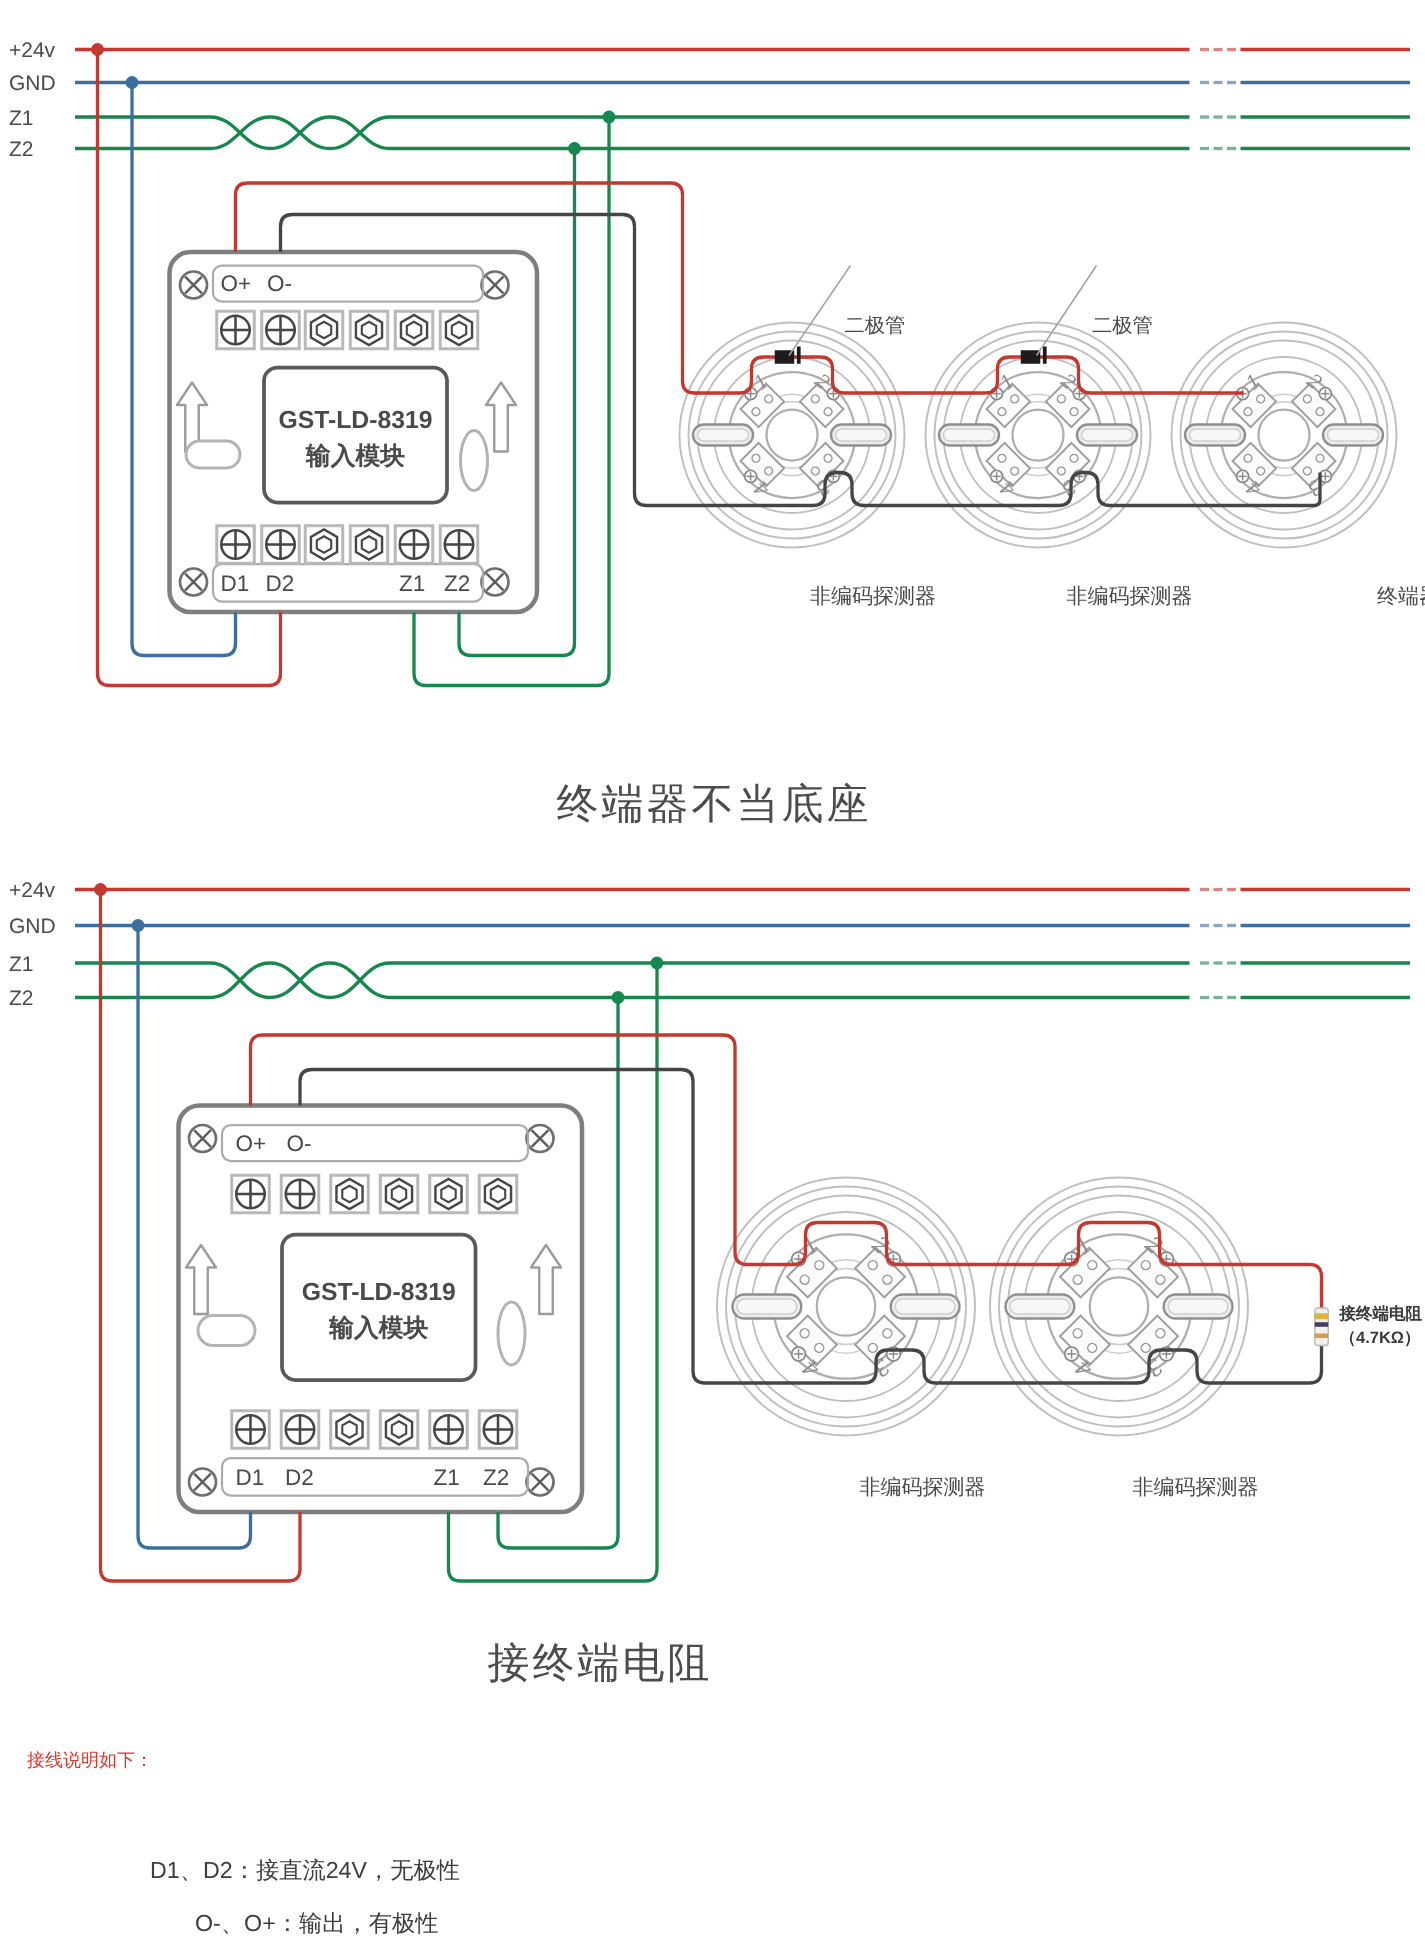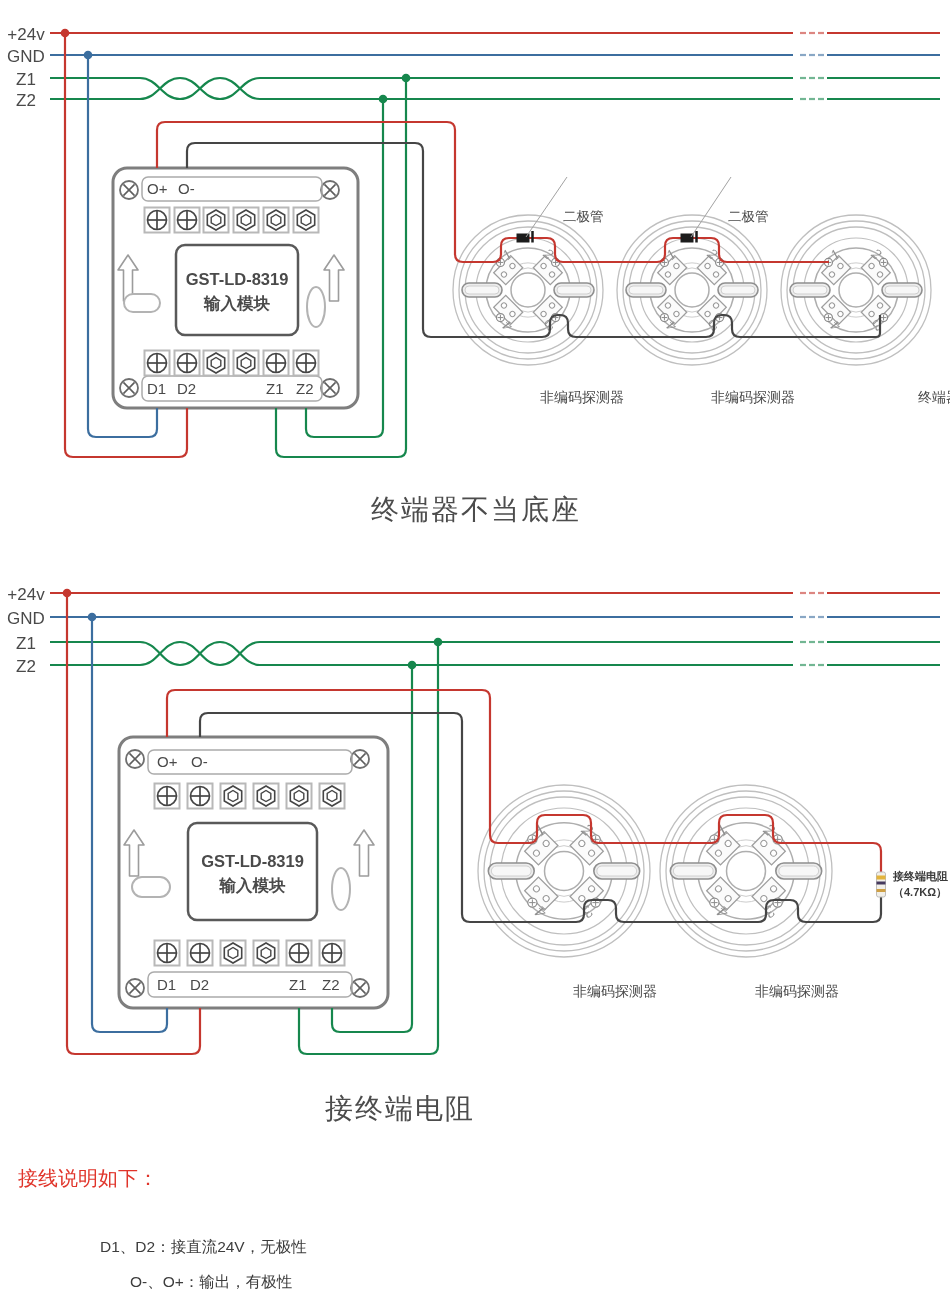--- a/index.html
+++ b/index.html
@@ -2,26 +2,26 @@
 <html><head>
 <meta charset="utf-8">
 <style>
   html,body{margin:0;padding:0;background:#fff;}
   .page{position:relative;width:950px;height:1301px;background:#ffffff;
         font-family:"Liberation Sans",sans-serif;overflow:hidden;}
   #diagram{position:absolute;left:0;top:0;}
   #diagram text{font-family:"Liberation Sans",sans-serif;fill:#4a4a4a;}
   #diagram text.num{font-family:"DejaVu Serif",serif;font-style:italic;fill:#8f8f8f;}
   .t{position:absolute;color:#4a4a4a;white-space:nowrap;}
-  .bus{width:40px;text-align:center;font-size:17px;}
+  .bus{width:40px;text-align:left;font-size:14px;}
   .title{font-size:28px;letter-spacing:2px;color:#4c4c4c;width:400px;text-align:center;}
   .cap{width:200px;text-align:right;font-size:14px;}
   .dlabel{font-size:13.5px;margin-top:48px;}
   .rlabel{font-size:11px;font-weight:bold;color:#3a3a3a;line-height:14px;}
-  .nh{font-size:20px;color:#e0342a;}
+  .nh{font-size:12px;color:#e0342a;}
   .ni{font-size:15.5px;color:#3d3d3d;}
 </style>
 </head>
 <body>
 
 <div class="page">
   <svg id="diagram" width="950" height="1301" viewBox="0 0 950 1301">
       <g>
         <g>
           <line x1="50" y1="33" x2="793" y2="33" stroke="#c5372f" stroke-width="2.2"></line>
@@ -521,21 +521,21 @@
   <div class="t bus" style="left:6px;top:70px">Z1</div>
   <div class="t bus" style="left:6px;top:91px">Z2</div>
 
   <div class="t dlabel" style="left:563px;top:160px">二极管</div>
   <div class="t dlabel" style="left:728px;top:160px">二极管</div>
 
   <div class="t cap" style="left:424px;top:389px">非编码探测器</div>
   <div class="t cap" style="left:595px;top:389px">非编码探测器</div>
   <div class="t cap" style="left:760px;top:389px">终端器</div>
 
-  <div class="t title" style="left:276px;top:491px">终端器不当底座</div>
+  <div class="t title" style="left:276px;top:517px">终端器不当底座</div>
 
   <div class="t bus" style="left:6px;top:585px">+24v</div>
   <div class="t bus" style="left:6px;top:609px">GND</div>
   <div class="t bus" style="left:6px;top:634px">Z1</div>
   <div class="t bus" style="left:6px;top:657px">Z2</div>
 
   <div class="t rlabel" style="left:893px;top:869px">接终端电阻</div>
   <div class="t rlabel" style="left:893px;top:885px">（4.7KΩ）</div>
 
   <div class="t cap" style="left:457px;top:983px">非编码探测器</div>

